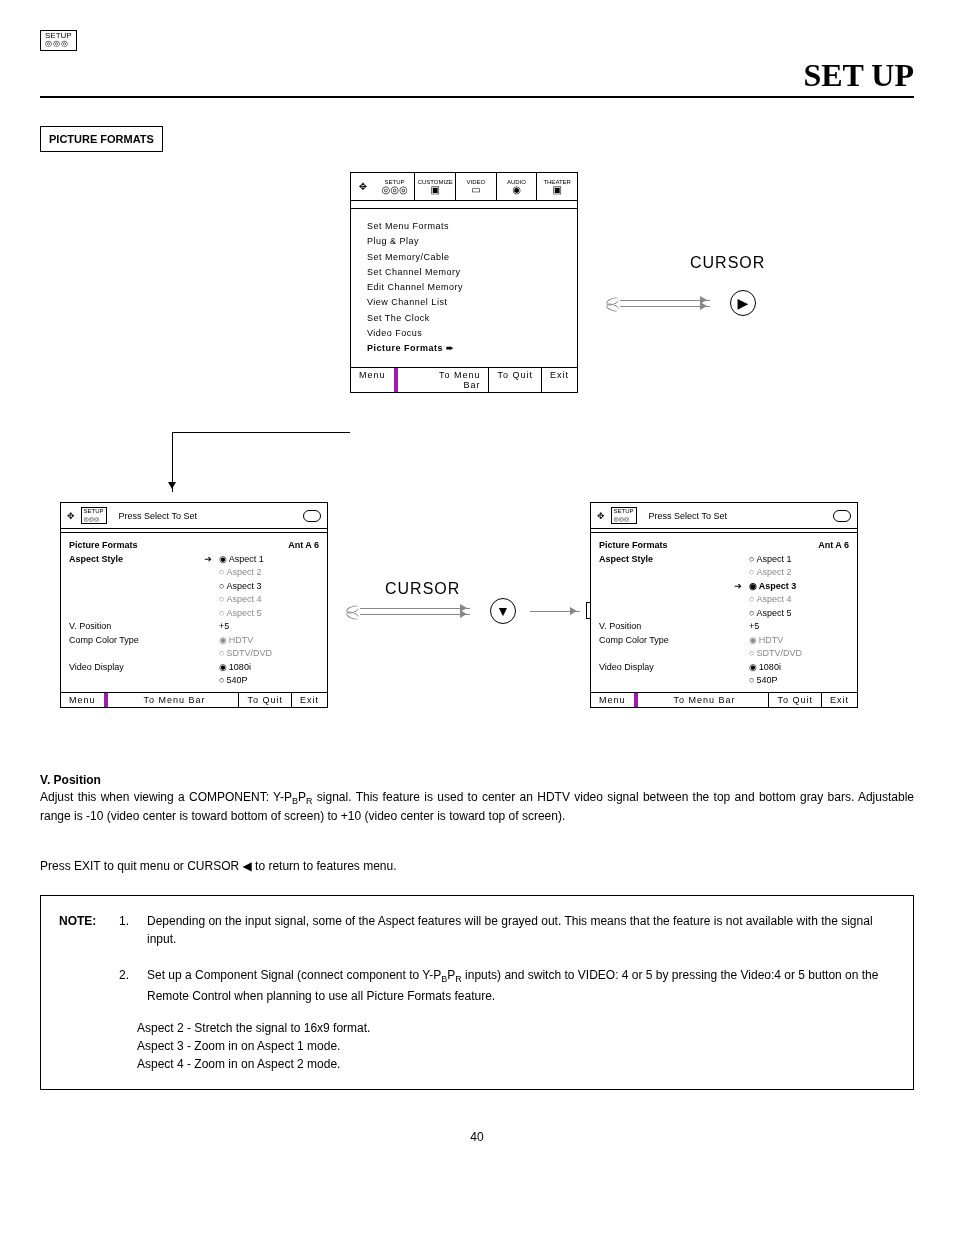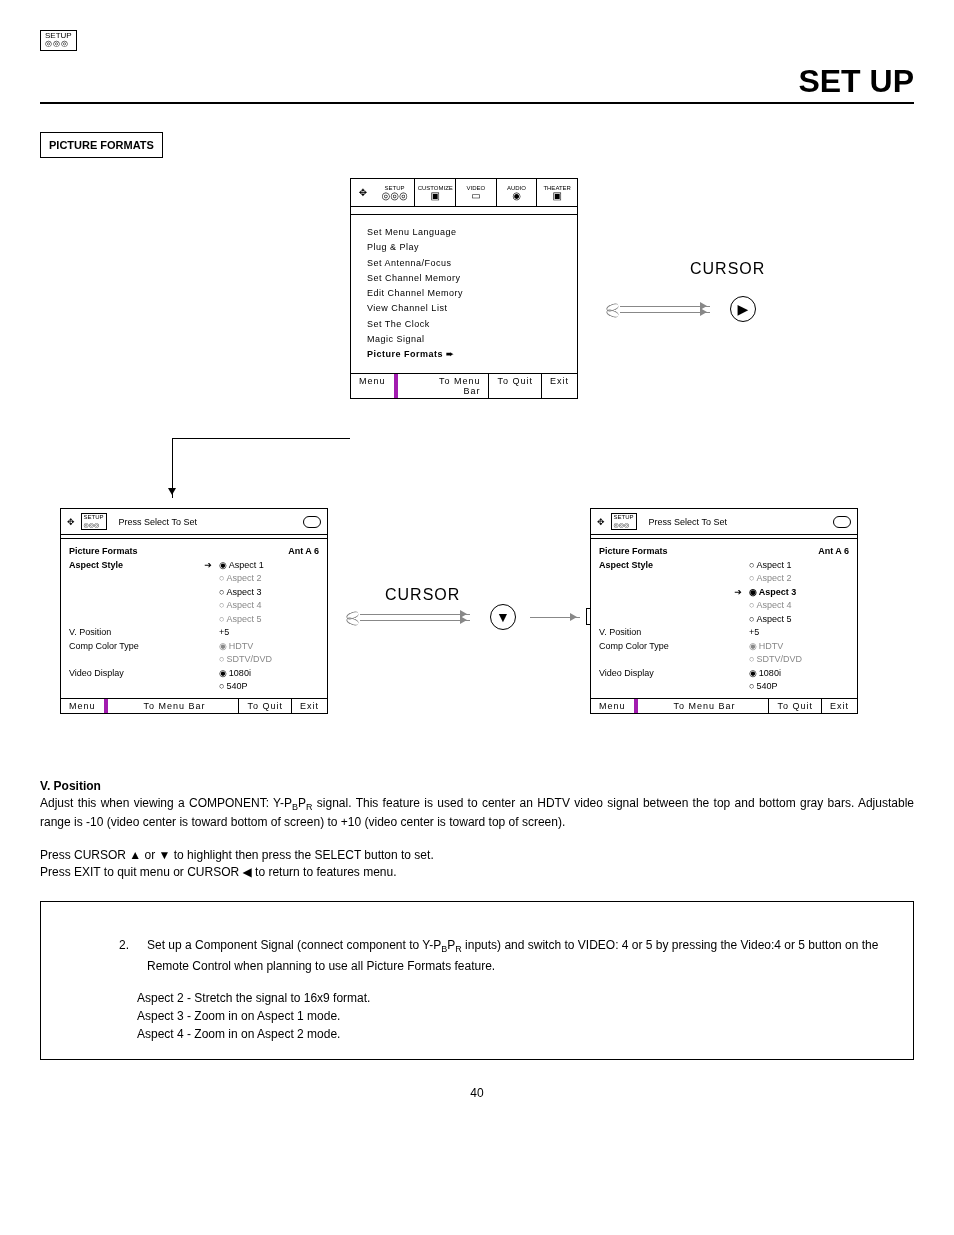--- a/index.html
+++ b/index.html
@@ -13,25 +13,25 @@
   }
   .setup-badge {
     border: 1px solid #000;
     display: inline-block;
     padding: 1px 4px 2px 4px;
     font-size: 8px;
     line-height: 1;
   }
   .setup-badge .dots { letter-spacing: 1px; font-size: 8px; }
   .page-title {
-    font-family: Liberation Sans, sans-serif;
+    font-family: Liberation Serif, serif;
     font-size: 32px;
     font-weight: bold;
     text-align: right;
-    margin: 12px 0 0 0;
+    margin: 6px 0 0 0;
   }
   .hr-thick { border: 0; border-top: 2px solid #000; margin: 2px 0 28px 0; }
   .section-header {
     display: flex;
     align-items: flex-start;
     gap: 10px;
     margin-bottom: 20px;
   }
   .box-label {
     border: 1px solid #000;
@@ -133,21 +133,21 @@
     padding: 16px 18px;
     margin-top: 20px;
     font-size: 12px;
     line-height: 1.5;
   }
   .note-row { display: flex; gap: 10px; }
   .note-label { font-weight: bold; width: 50px; flex-shrink: 0; }
   .note-num { width: 18px; flex-shrink: 0; }
   .note-content { flex: 1; }
   .aspect-list { padding-left: 78px; margin-top: 14px; }
-  .page-num { text-align: center; margin-top: 26px; font-size: 12px; }
+  .page-num { text-align: center; margin-top: 40px; font-size: 12px; }
   sub { font-size: 9px; vertical-align: sub; }
   .arrow-long {
     position: absolute;
     height: 1px;
     background: #888;
   }
   .arrow-long::after {
     content: "";
     position: absolute;
     right: -1px; top: -4px;
@@ -229,28 +229,28 @@
           <span>AUDIO</span>
           <span class="tab-icon">◉</span>
         </div>
       <div class="osd-tab">
           <span>THEATER</span>
           <span class="tab-icon">▣</span>
         </div>
     </div>
     <div style="height:8px;border-bottom:1px solid #000"></div>
     <div class="osd-body">
-      <div>Set Menu Language</div>
+      <div>Set Menu Formats</div>
       <div>Plug &amp; Play</div>
-      <div>Set Antenna/Focus</div>
+      <div>Set Memory/Cable</div>
       <div>Set Channel Memory</div>
       <div>Edit Channel Memory</div>
       <div>View Channel List</div>
       <div>Set The Clock</div>
-      <div>Magic Signal</div>
+      <div>Video Focus</div>
       <div class="sel"><span>Picture Formats</span> <span class="tri">➨</span></div>
     </div>
     <div class="osd-footer">
       <div>Menu</div>
       <div class="spacer" style="border-right:none">
           <span style="float:left">To Menu Bar</span>
         </div>
       <div style="border-left:1px solid #000;border-right:none">To Quit</div>
       <div style="border-left:1px solid #000">Exit</div>
     </div>
@@ -419,25 +419,30 @@
       <div style="border-left:1px solid #000">Exit</div>
     </div>
   </div>
 
 </div>
 
 <div class="body-text">
   <strong>V. Position</strong><br>
   <span>Adjust this when viewing a COMPONENT: Y-P</span><sub>B</sub><span>P</span><sub>R</sub><span> signal.  This feature is used to center an HDTV video signal between the top and bottom gray bars.  Adjustable range is -10 (video center is toward bottom of screen) to +10 (video center is toward top of screen).</span>
   <br><br>
-  <span>Press CURSOR ▲ or ▼ to highlight then press the SELECT button to set.</span><br>
+  <br>
   <span>Press EXIT to quit menu or CURSOR ◀ to return to features menu.</span>
 </div>
 
 <div class="note-box">
+  <div class="note-row">
+    <div class="note-label">NOTE:</div>
+    <div class="note-num">1.</div>
+    <div class="note-content">Depending on the input signal, some of the Aspect features will be grayed out.  This means that the feature is not available with the signal input.</div>
+  </div>
   <br>
   <div class="note-row">
     <div class="note-label"></div>
     <div class="note-num">2.</div>
     <div class="note-content">
       <span>Set up a Component Signal (connect component to Y-P</span><sub>B</sub><span>P</span><sub>R</sub><span> inputs) and switch to VIDEO: 4 or 5 by pressing the Video:4 or 5 button on the Remote Control when planning to use all Picture Formats feature.</span>
     </div>
   </div>
   <div class="aspect-list">
     <div>Aspect 2 - Stretch the signal to 16x9 format.</div>

